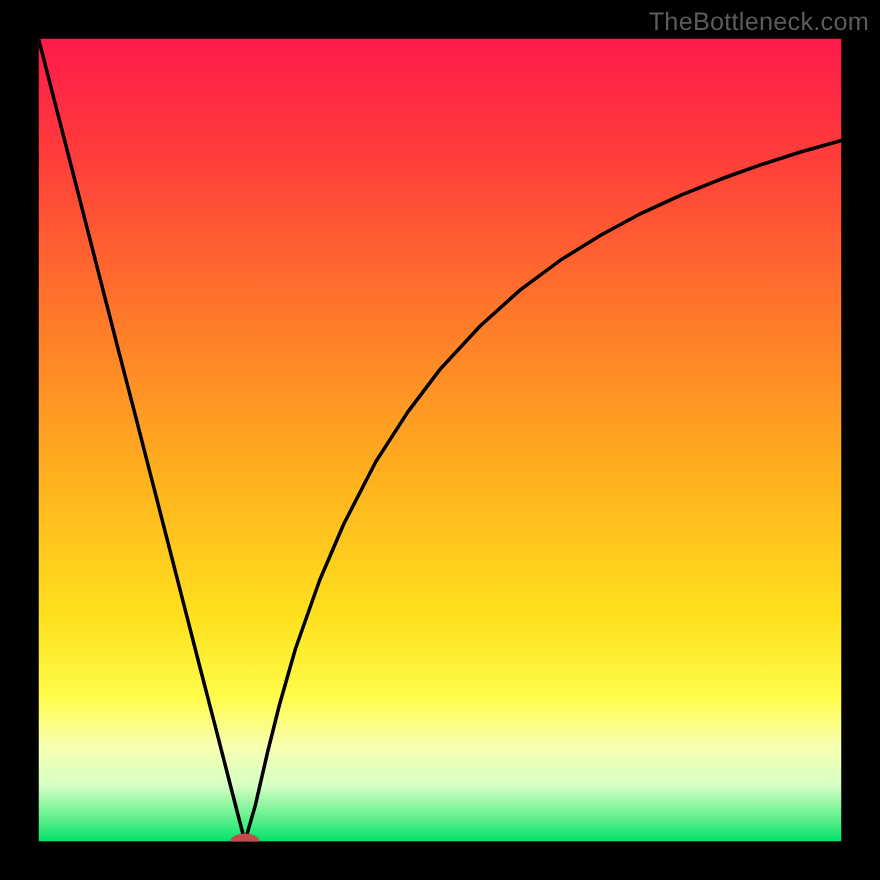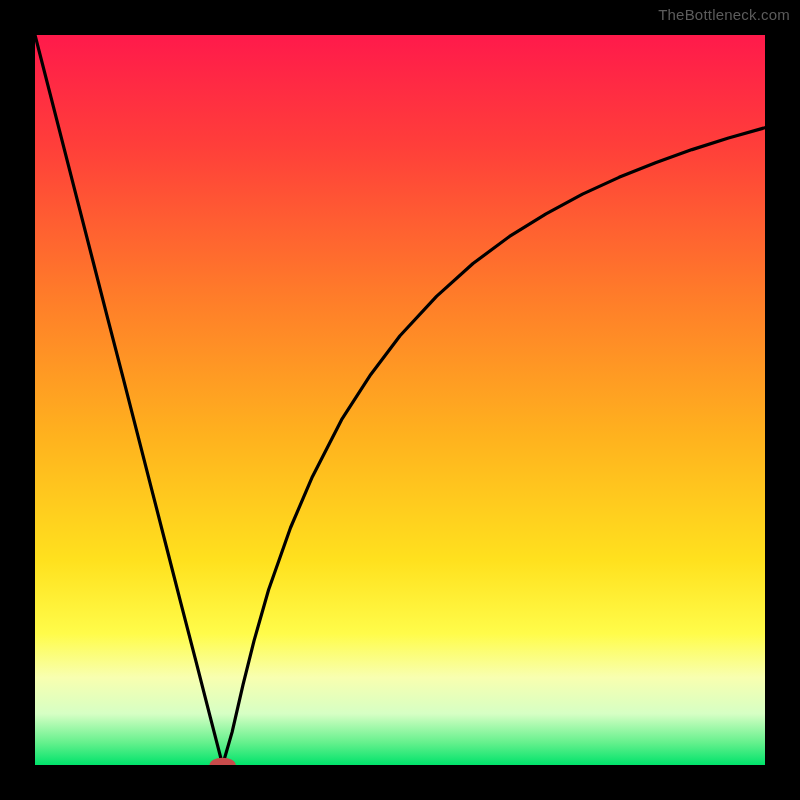--- a/index.html
+++ b/index.html
@@ -24,21 +24,21 @@
     left: 0;
     top: 0;
     width: 730px;
     height: 730px;
   }
   .watermark {
     position: absolute;
     top: 6px;
     right: 10px;
     color: #5c5c5c;
-    font-size: 15px;
+    font-size: 23px;
     letter-spacing: 0.2px;
     font-weight: 500;
   }
   .plot svg {
     display: block;
   }
 </style>
 </head>
 <body>
 

